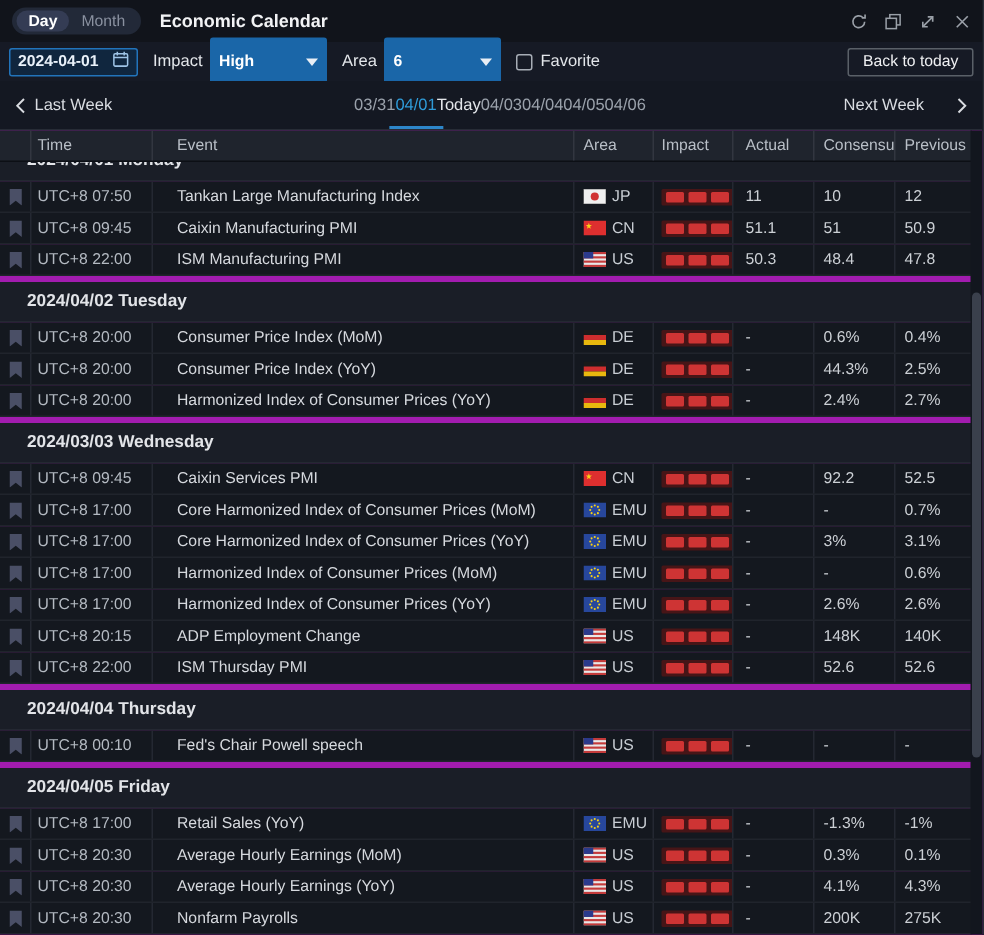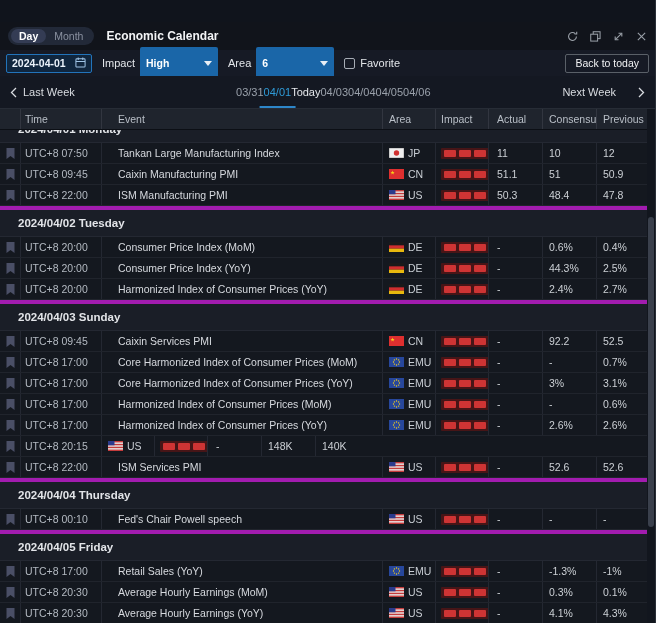--- a/index.html
+++ b/index.html
@@ -3,21 +3,21 @@
 <meta charset="utf-8">
 <style>
   * { margin:0; padding:0; box-sizing:border-box; }
   html,body { background:#0b0e14; }
   .app{
     position:relative; width:656px; height:623px; overflow:hidden;
     background:#10141c; font-family:"Liberation Sans","DejaVu Sans",sans-serif;
     color:#d5d8dd; border-right:1px solid #2a2f38;
   }
   
-  .titlebar{ height:22px; background:#11141b; display:flex; align-items:center; padding:14px 8px;margin-top:22px; }
+  .titlebar{ height:22px; background:#11141b; display:flex; align-items:center; padding:14px 8px; }
   .seg{ display:flex; background:#222938; border-radius:10px; padding:2px 3px; align-items:center; }
   .seg .tab{ font-size:10.5px; padding:1px 8px; border-radius:8px; color:#8a91a0; cursor:default; }
   .seg .tab.active{ background:#343c54; color:#ffffff; font-weight:bold; }
   .app-title{ margin-left:12px; font-size:12px; font-weight:bold; color:#f2f3f5; }
   .win-icons{ margin-left:auto; display:flex; gap:12px; align-items:center; }
   .win-icons svg{ display:block; }
   
   .filterbar{ height:26px; background:#161a25; display:flex; align-items:center; padding:0 6px; }
   .date-input{ width:86px; height:19px; border:1px solid #2274bb; background:#10263e; border-radius:2px;
     display:flex; align-items:center; justify-content:space-between; padding:0 5px;
@@ -340,21 +340,21 @@
             <span class="imp">
               <i></i>
               <i></i>
               <i></i>
             </span>
           </div>
           <div class="cell c-actual">-</div>
           <div class="cell c-cons">2.4%</div>
           <div class="cell c-prev">2.7%</div>
         </div>
-        <div class="sec">2024/04/03 Sunday</div>
+        <div class="sec">2024/03/03 Wednesday</div>
         <div class="row">
           <div class="cell c-bell">
             <svg width="9" height="11" viewBox="0 0 9 11">
               <path d="M0.5 0h8v11L4.5 7.9 0.5 11z" fill="#4a4f66"></path>
             </svg>
           </div>
           <div class="cell c-time">UTC+8 09:45</div>
           <div class="cell c-event">Caixin Services PMI</div>
           <div class="cell c-area">
             <span class="flag">
@@ -524,20 +524,21 @@
           <div class="cell c-cons">2.6%</div>
           <div class="cell c-prev">2.6%</div>
         </div>
         <div class="row">
           <div class="cell c-bell">
             <svg width="9" height="11" viewBox="0 0 9 11">
               <path d="M0.5 0h8v11L4.5 7.9 0.5 11z" fill="#4a4f66"></path>
             </svg>
           </div>
           <div class="cell c-time">UTC+8 20:15</div>
+          <div class="cell c-event">ADP Employment Change</div>
           <div class="cell c-area">
             <span class="flag">
               <svg width="15" height="10">
                 <rect width="15" height="10" fill="#e8e8e8"></rect>
                 <rect y="0" width="15" height="1.43" fill="#c43b3b"></rect>
                 <rect y="2.86" width="15" height="1.43" fill="#c43b3b"></rect>
                 <rect y="5.71" width="15" height="1.43" fill="#c43b3b"></rect>
                 <rect y="8.57" width="15" height="1.43" fill="#c43b3b"></rect>
                 <rect width="6.5" height="4.3" fill="#2b3a8c"></rect>
               </svg>
@@ -555,21 +556,21 @@
           <div class="cell c-cons">148K</div>
           <div class="cell c-prev">140K</div>
         </div>
         <div class="row">
           <div class="cell c-bell">
             <svg width="9" height="11" viewBox="0 0 9 11">
               <path d="M0.5 0h8v11L4.5 7.9 0.5 11z" fill="#4a4f66"></path>
             </svg>
           </div>
           <div class="cell c-time">UTC+8 22:00</div>
-          <div class="cell c-event">ISM Services PMI</div>
+          <div class="cell c-event">ISM Thursday PMI</div>
           <div class="cell c-area">
             <span class="flag">
               <svg width="15" height="10">
                 <rect width="15" height="10" fill="#e8e8e8"></rect>
                 <rect y="0" width="15" height="1.43" fill="#c43b3b"></rect>
                 <rect y="2.86" width="15" height="1.43" fill="#c43b3b"></rect>
                 <rect y="5.71" width="15" height="1.43" fill="#c43b3b"></rect>
                 <rect y="8.57" width="15" height="1.43" fill="#c43b3b"></rect>
                 <rect width="6.5" height="4.3" fill="#2b3a8c"></rect>
               </svg>

